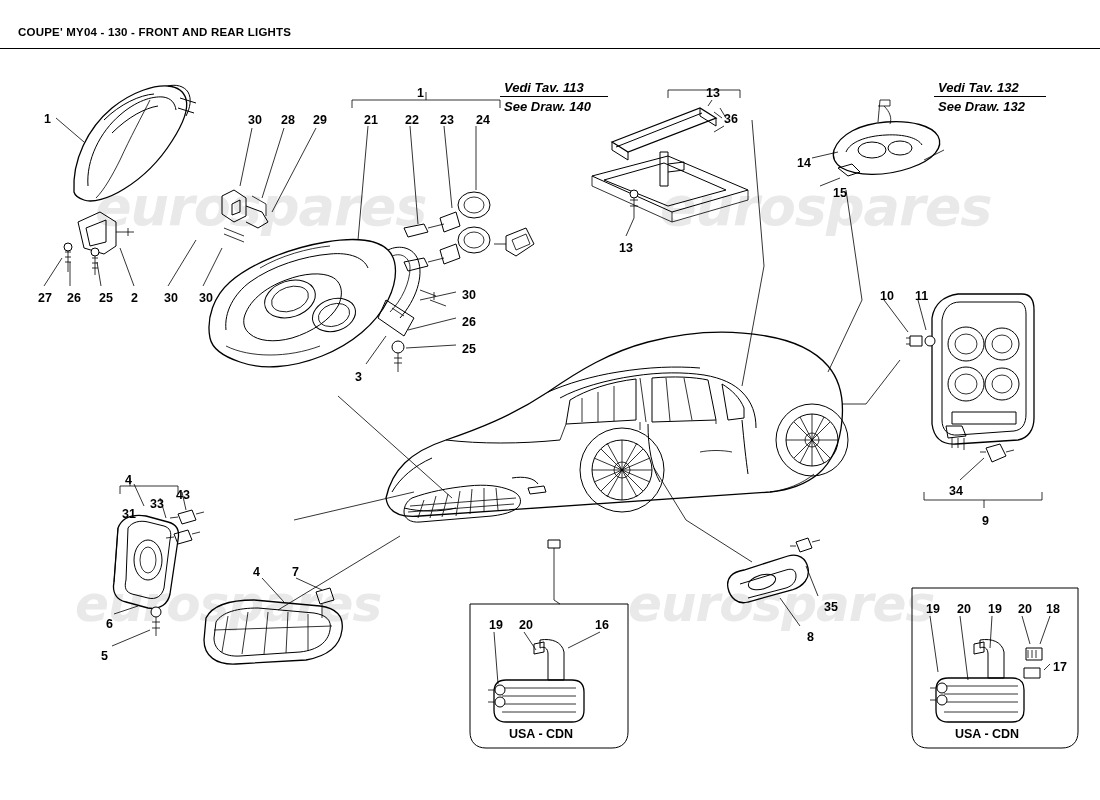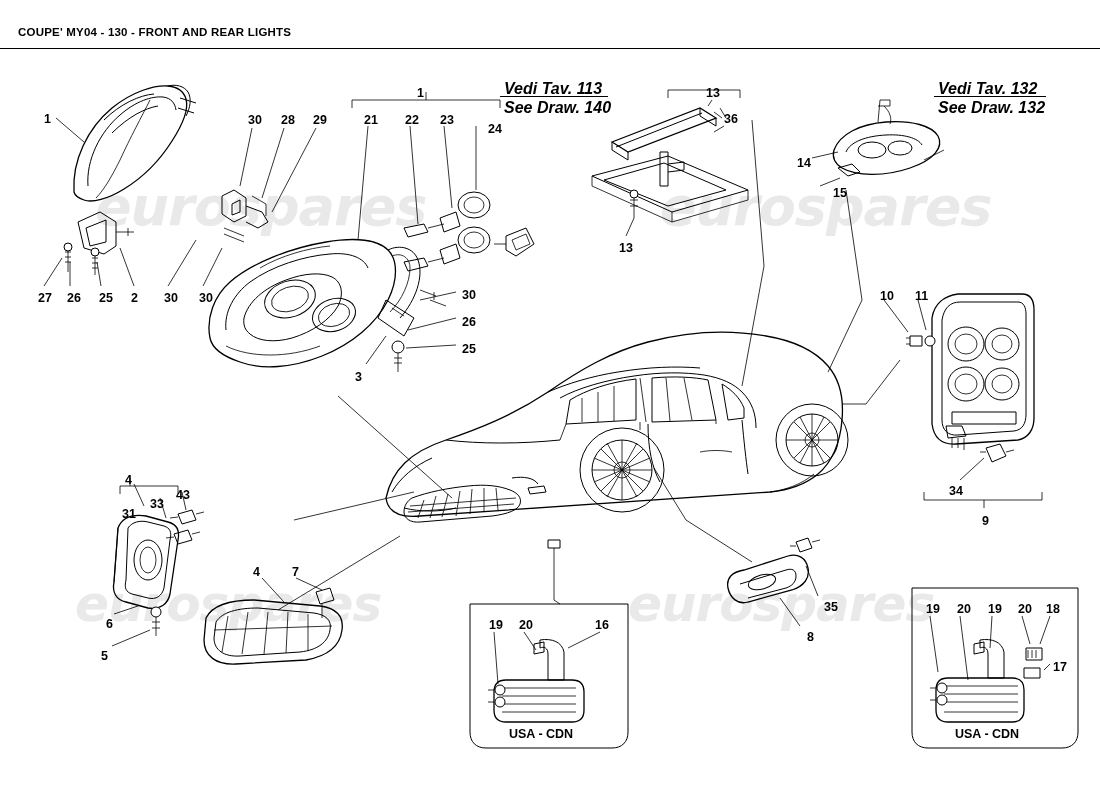--- a/index.html
+++ b/index.html
@@ -47,21 +47,21 @@
   .wm.small { font-size: 50px; }
   .num {
     position: absolute;
     font-size: 12.5px;
     font-weight: bold;
     color: #000;
     white-space: nowrap;
   }
   .note {
     position: absolute;
-    font-size: 16px;
+    font-size: 13px;
     font-weight: bold;
     font-style: italic;
     color: #000;
     white-space: nowrap;
   }
   .boxlabel {
     position: absolute;
     font-size: 12.5px;
     font-weight: bold;
     color: #000;
@@ -410,21 +410,21 @@
       <div class="num" style="left: 131px; top: 291px;">2</div>
       <div class="num" style="left: 164px; top: 291px;">30</div>
       <div class="num" style="left: 199px; top: 291px;">30</div>
       <div class="num" style="left: 248px; top: 113px;">30</div>
       <div class="num" style="left: 281px; top: 113px;">28</div>
       <div class="num" style="left: 313px; top: 113px;">29</div>
       <div class="num" style="left: 417px; top: 86px;">1</div>
       <div class="num" style="left: 364px; top: 113px;">21</div>
       <div class="num" style="left: 405px; top: 113px;">22</div>
       <div class="num" style="left: 440px; top: 113px;">23</div>
-      <div class="num" style="left: 488px; top: 113px; margin-top: 9px;">24</div>
+      <div class="num" style="left: 476px; top: 113px;">24</div>
       <div class="num" style="left: 462px; top: 288px;">30</div>
       <div class="num" style="left: 462px; top: 315px;">26</div>
       <div class="num" style="left: 462px; top: 342px;">25</div>
       <div class="num" style="left: 355px; top: 370px;">3</div>
       <div class="num" style="left: 706px; top: 86px;">13</div>
       <div class="num" style="left: 724px; top: 112px;">36</div>
       <div class="num" style="left: 619px; top: 241px;">13</div>
       <div class="num" style="left: 797px; top: 156px;">14</div>
       <div class="num" style="left: 797px; top: 186px; margin-left: 36px;">15</div>
       <div class="num" style="left: 880px; top: 289px;">10</div>

